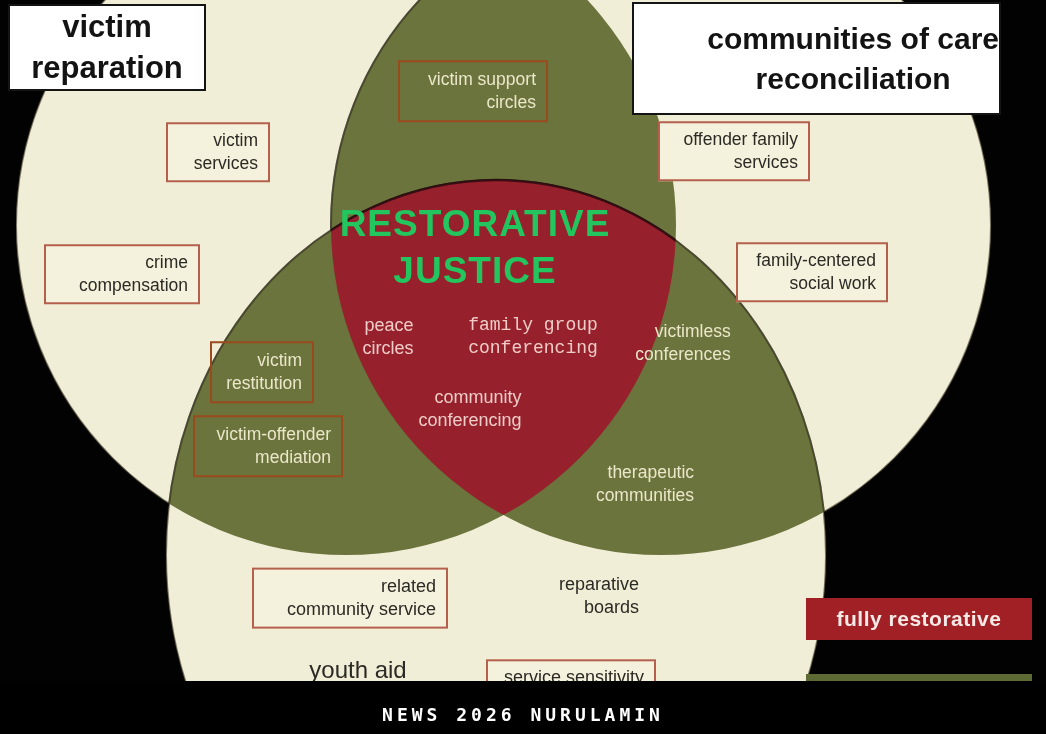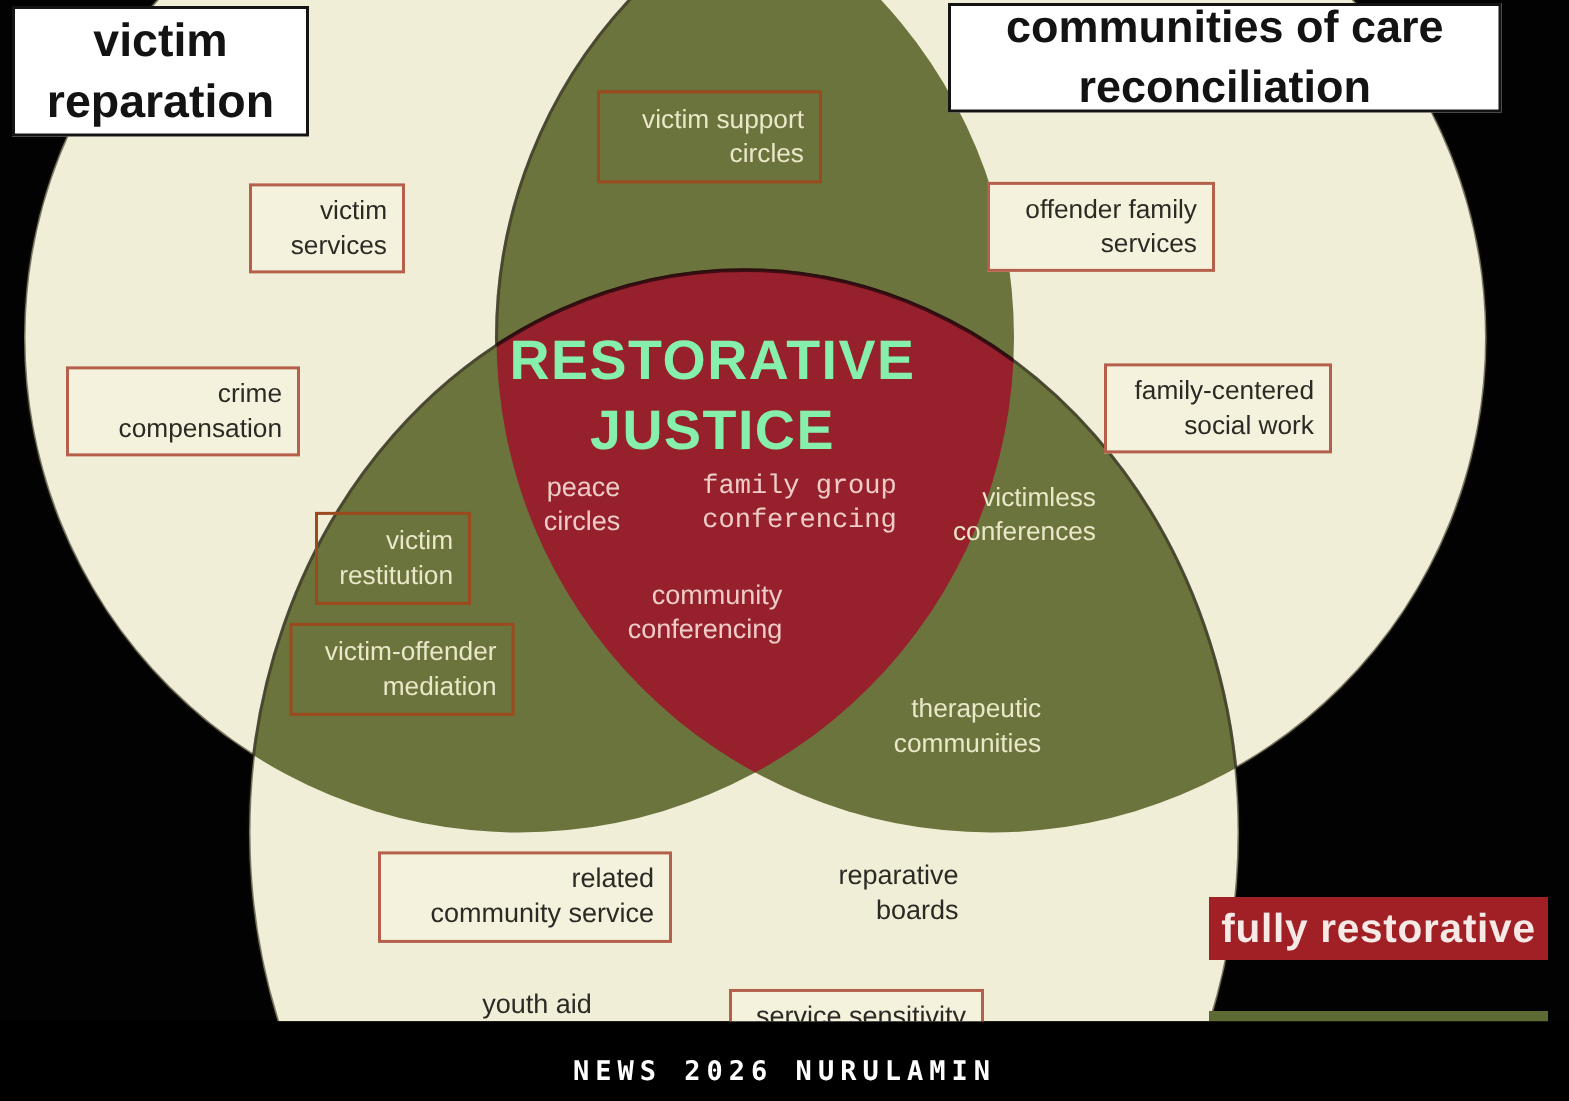--- a/index.html
+++ b/index.html
@@ -34,33 +34,33 @@
   .txt-cream{color:var(--text-cream);}
   .txt-pink{color:var(--text-pink);}
 
   .title-box{
     position:absolute;display:flex;align-items:center;justify-content:center;
     background:var(--title-box-bg);color:var(--title-box-text);
     border:2px solid #141414;
     font-weight:bold;text-align:center;line-height:1.32;
   }
   .title-left{left:8px;top:4px;width:198px;height:87px;font-size:31px;}
-  .title-right{left:632px;top:2px;width:369px;height:73px;font-size:30px;}
+  .title-right{left:632px;top:2px;width:369px;height:113px;font-size:30px;justify-content:flex-end;}
 
   .center-title{
-    position:absolute;left:475px;top:264px;transform:translate(-50%,-50%);
-    color:#86efac;font-weight:bold;font-size:37px;letter-spacing:1px;
+    position:absolute;left:475px;top:248px;transform:translate(-50%,-50%);
+    color:#22c55e;font-weight:bold;font-size:37px;letter-spacing:1px;
     line-height:1.26;text-align:center;white-space:nowrap;
   }
 
   .legend-box{
     position:absolute;left:806px;top:598px;width:226px;height:42px;
     background:var(--legend-red);
     display:flex;align-items:center;justify-content:center;
-    color:#f6e9e6;font-weight:bold;font-size:27px;letter-spacing:.5px;
+    color:#f6e9e6;font-weight:bold;font-size:21px;letter-spacing:.5px;
   }
   .legend-strip{
     position:absolute;left:806px;top:674px;width:226px;height:9px;
     background:var(--legend-green);
   }
 
   .news-bar{
     position:absolute;left:0;top:681px;width:1046px;height:66px;
     background:#000;display:flex;align-items:center;justify-content:center;
   }
@@ -134,21 +134,21 @@
 
     <div class="lbl txt-cream" style="left:683px;top:343px;">victimless<br>conferences</div>
 
 
     <div class="lbl txt-cream" style="left:645px;top:484px;">therapeutic<br>communities</div>
 
     <div class="lbl box-cream" style="left:350px;top:598px;min-width:196px;font-size:18px;">related<br>community service</div>
 
     <div class="lbl txt-dark" style="left:599px;top:596px;font-size:18px;">reparative<br>boards</div>
 
-    <div class="lbl txt-dark" style="left:358px;top:670px;font-size:18px;">youth aid</div>
+    <div class="lbl txt-dark" style="left:358px;top:670px;font-size:24px;">youth aid</div>
 
     <div class="lbl box-cream" style="left:571px;top:678px;min-width:170px;font-size:18px;">service sensitivity</div>
 
     <div class="legend-box">
       <span>fully restorative</span>
     </div>
     <div class="legend-strip"></div>
 
   </div>
 

